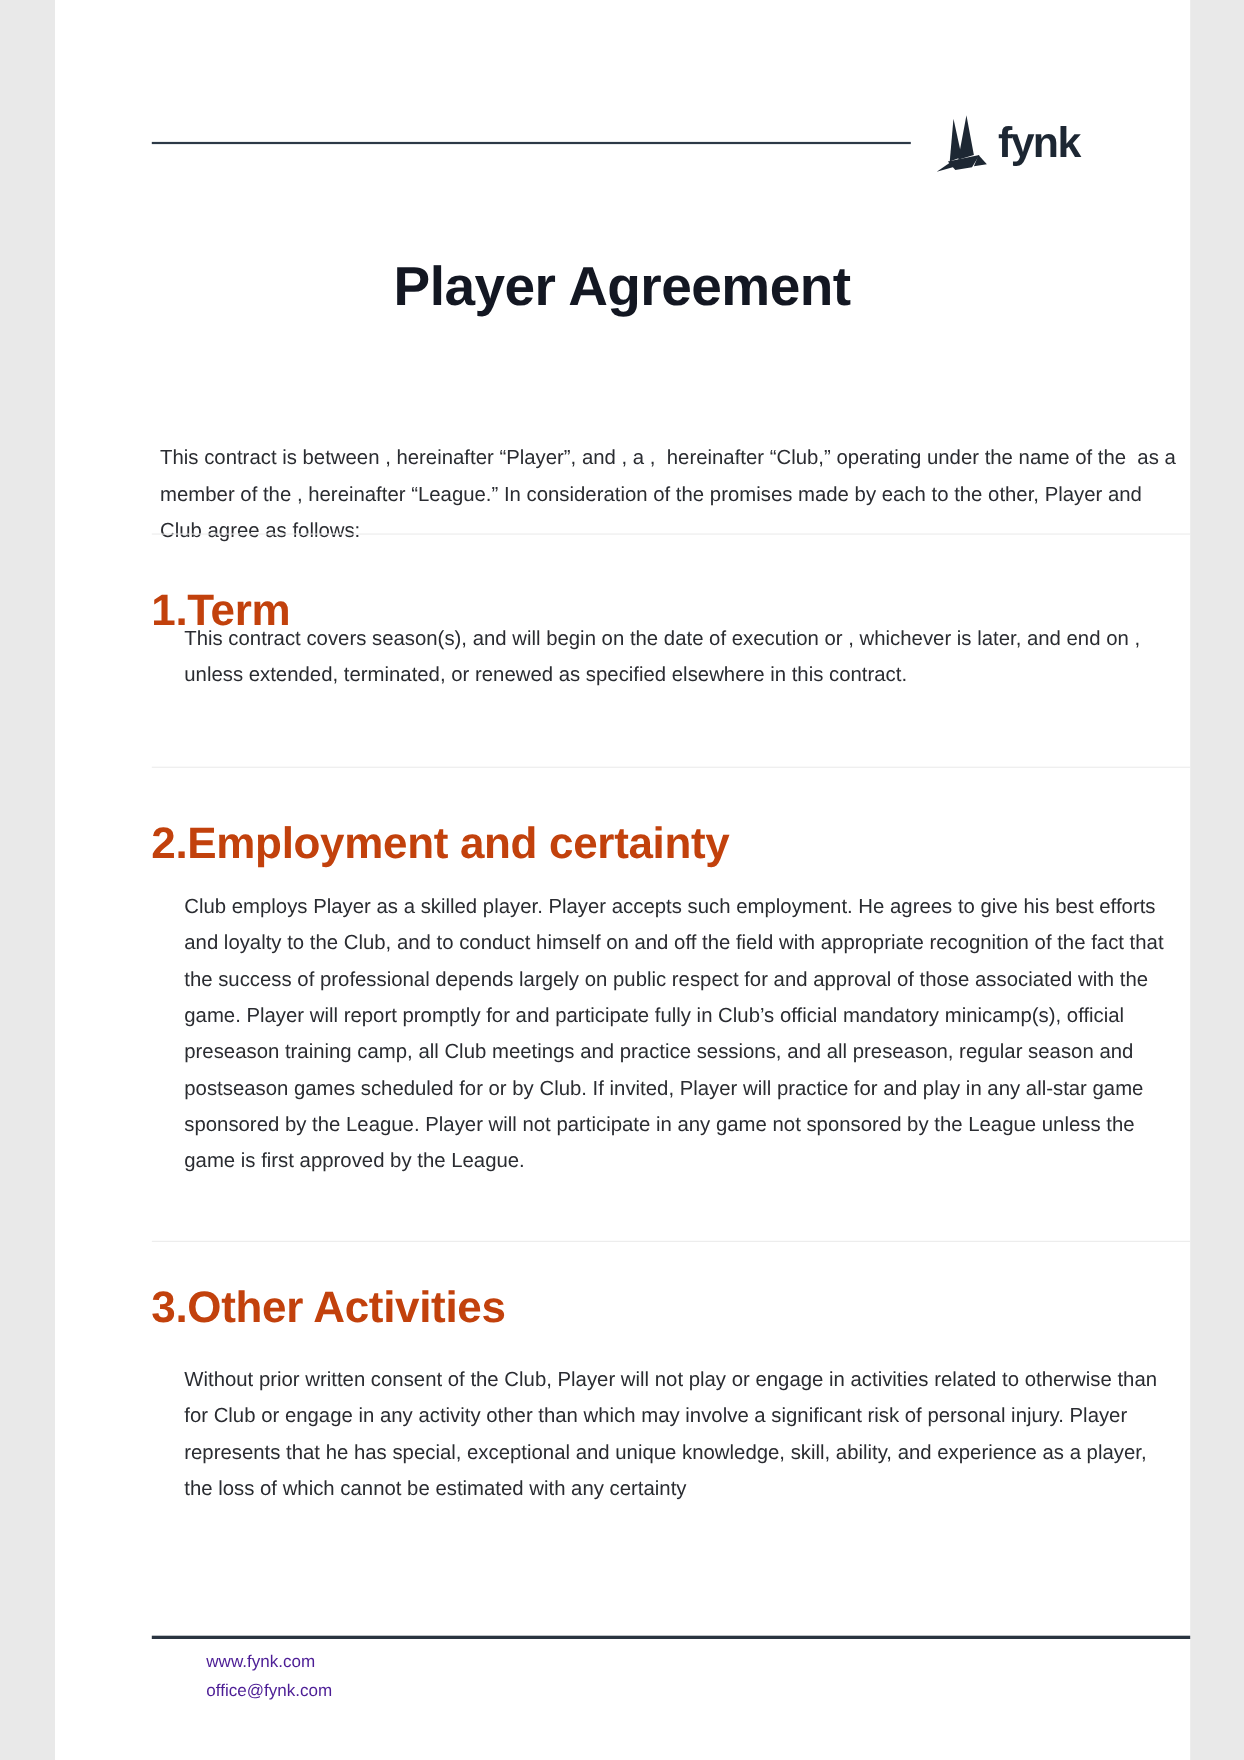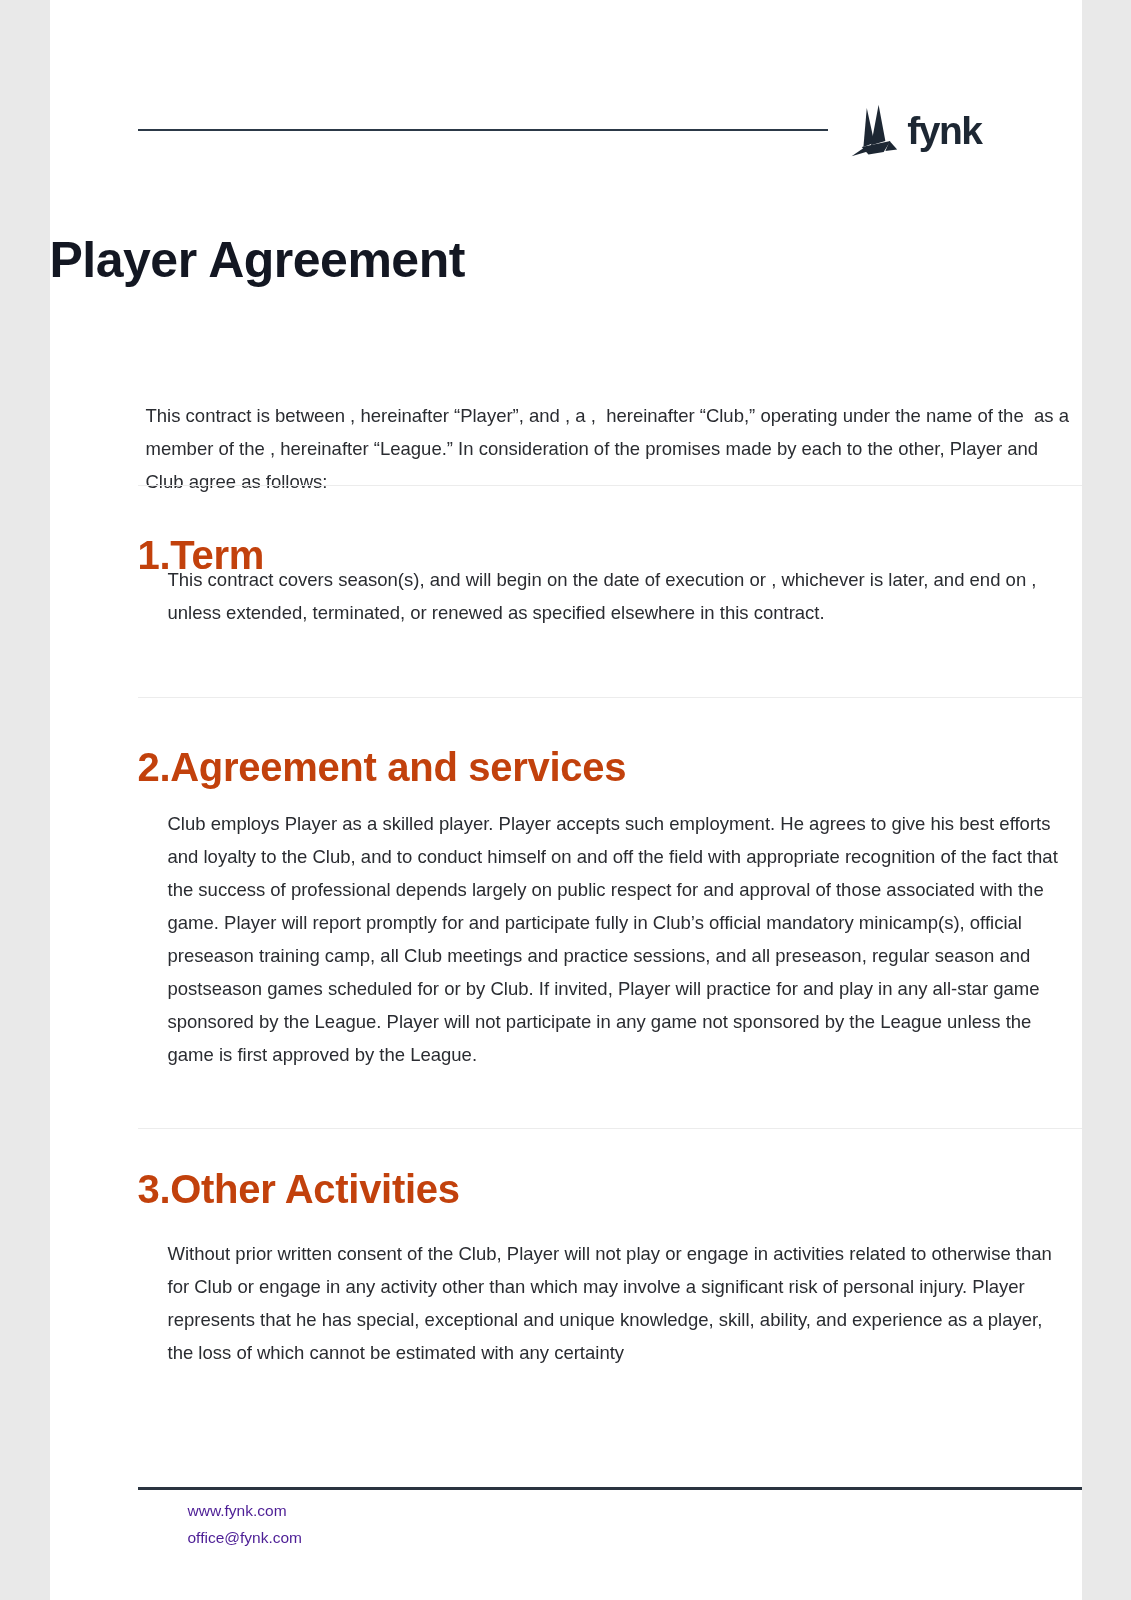--- a/index.html
+++ b/index.html
@@ -25,20 +25,21 @@
   .logo { display:flex; align-items:center; gap:9px; flex:0 0 auto; }
   .logo svg { width:54px; height:58px; display:block; }
   .logo-text {
     font-size:39px; font-weight:700; color:#1d2733;
     letter-spacing:-1.5px; line-height:1;
   }
 
   
   .doc-title {
     position:absolute; top:231px; left:0; right:0;
+    text-align:center;
     font-size:50px; font-weight:700; color:#131722;
     letter-spacing:-0.5px;
   }
 
   
   .para {
     font-size:18.5px; line-height:33px; color:#2a2c31;
     white-space:pre-wrap;
   }
   .intro { position:absolute; top:355px; left:96px; width:928px;margin-top:44px; }
@@ -100,21 +101,21 @@
 
   <h1 class="doc-title">Player Agreement</h1>
 
   <p class="para intro">This contract is between , hereinafter “Player”, and , a ,  hereinafter “Club,” operating under the name of the  as a member of the , hereinafter “League.” In consideration of the promises made by each to the other, Player and Club agree as follows:</p>
 
   <div class="divider divider-1"></div>
   <h2 class="section-heading heading-1"><span class="sec-num">1.</span><span>Term</span></h2>
   <p class="para section-body body-1">This contract covers season(s), and will begin on the date of execution or , whichever is later, and end on , unless extended, terminated, or renewed as specified elsewhere in this contract.</p>
 
   <div class="divider divider-2"></div>
-  <h2 class="section-heading heading-2"><span class="sec-num">2.</span><span>Agreement and services</span></h2>
+  <h2 class="section-heading heading-2"><span class="sec-num">2.</span><span>Employment and certainty</span></h2>
   <p class="para section-body body-2">Club employs Player as a skilled player. Player accepts such employment. He agrees to give his best efforts and loyalty to the Club, and to conduct himself on and off the field with appropriate recognition of the fact that the success of professional depends largely on public respect for and approval of those associated with the game. Player will report promptly for and participate fully in Club’s official mandatory minicamp(s), official preseason training camp, all Club meetings and practice sessions, and all preseason, regular season and postseason games scheduled for or by Club. If invited, Player will practice for and play in any all-star game sponsored by the League. Player will not participate in any game not sponsored by the League unless the game is first approved by the League.</p>
 
   <div class="divider divider-3"></div>
   <h2 class="section-heading heading-3"><span class="sec-num">3.</span><span>Other Activities</span></h2>
   <p class="para section-body body-3">Without prior written consent of the Club, Player will not play or engage in activities related to otherwise than for Club or engage in any activity other than which may involve a significant risk of personal injury. Player represents that he has special, exceptional and unique knowledge, skill, ability, and experience as a player, the loss of which cannot be estimated with any certainty</p>
 
   <div class="footer">
     <a class="footer-line" href="#">www.fynk.com</a>
     <a class="footer-line" href="#">office@fynk.com</a>
   </div>

